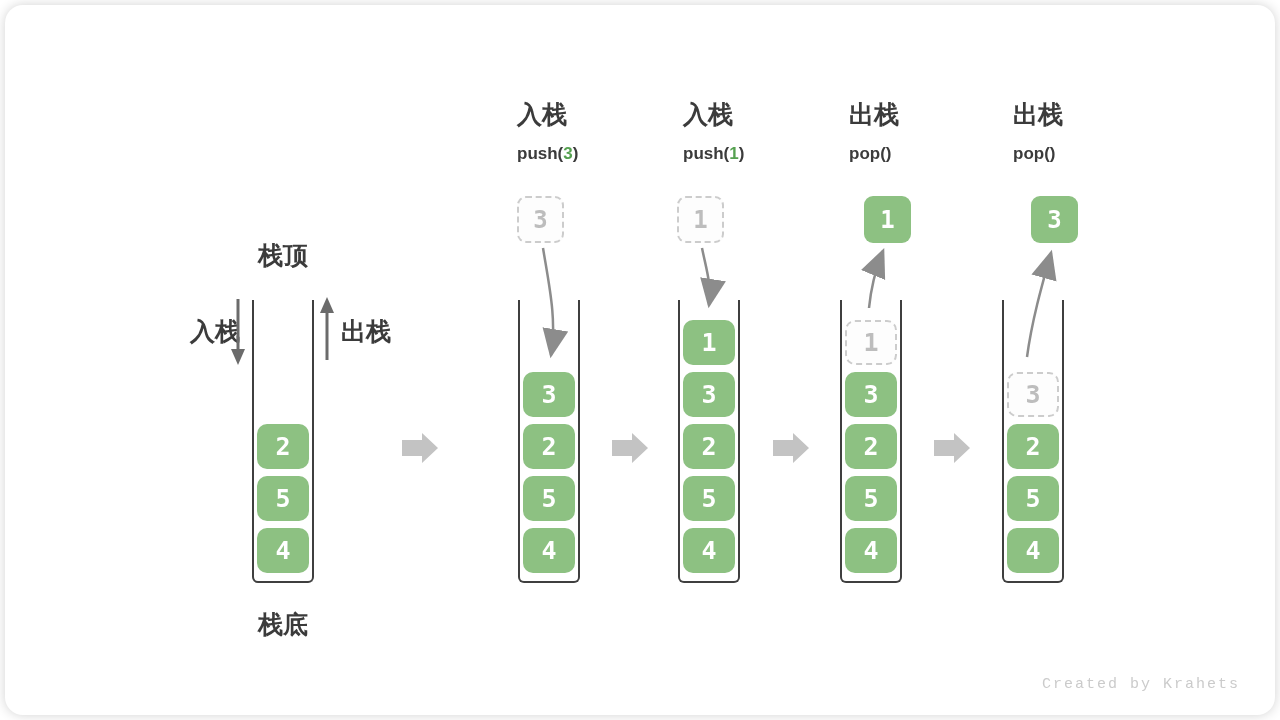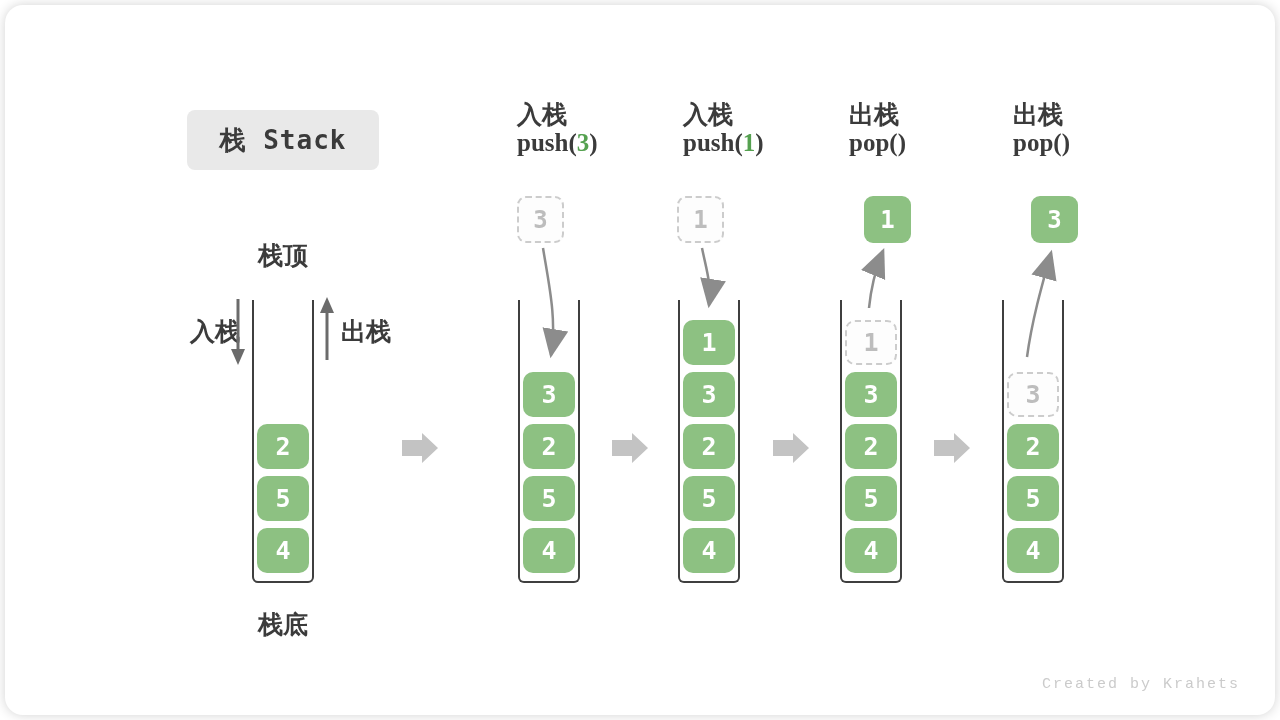--- a/index.html
+++ b/index.html
@@ -25,22 +25,22 @@
   .title-box{position:absolute;left:187px;top:110px;width:192px;height:60px;
     background:var(--title-bg);border-radius:8px;display:flex;align-items:center;justify-content:center;}
   .title-text{font-family:"DejaVu Sans Mono","DejaVu Sans",monospace;font-weight:700;
     font-size:26px;color:var(--text-dark);letter-spacing:1px;}
 
   .cn-label{position:absolute;font-size:25px;font-weight:700;color:var(--text-dark);
     line-height:28px;white-space:nowrap;}
 
   .op-block{position:absolute;top:101px;}
   .op-cn{font-size:25px;font-weight:700;color:var(--text-dark);line-height:28px;}
-  .op-code{font-family:Liberation Serif, serif;font-size:25px;font-weight:600;
-    color:var(--text-dark);line-height:28px;white-space:nowrap;}
+  .op-code{font-family:Liberation Sans, sans-serif;font-size:17px;font-weight:600;
+    color:var(--text-dark);margin-top:11px;line-height:28px;white-space:nowrap;}
   .code-arg{color:var(--code-green);font-weight:700;}
 
   .tube{position:absolute;top:300px;width:62px;height:283px;
     border-left:2px solid var(--tube-border);border-right:2px solid var(--tube-border);
     border-bottom:2px solid var(--tube-border);border-radius:0 0 6px 6px;background:#ffffff;}
 
   .cell{position:absolute;width:52px;height:45px;border-radius:10px;
     background:var(--item-green);color:#ffffff;display:flex;align-items:center;justify-content:center;
     font-family:"DejaVu Sans Mono",monospace;font-size:25px;font-weight:700;}
   .cell.ghost{background:#fdfdfd;border:2px dashed var(--ghost-border);color:var(--ghost-text);}
@@ -65,23 +65,20 @@
   .mkhead{fill:var(--arrow-gray);}
   .block-arrow{fill:var(--block-arrow-gray);}
 </style>
 </head>
 <body>
 
 <div class="card"></div>
 
 <div class="stage">
 
-  <div class="title-box">
-    <span class="title-text">栈 Stack</span>
-  </div>
 
   <div class="cn-label" style="left:258px;top:242px;text-align:right;">栈顶</div>
   <div class="cn-label" style="left:258px;top:611px;">栈底</div>
   <div class="cn-label" style="left:190px;top:318px;">入栈</div>
   <div class="cn-label" style="left:341px;top:318px;">出栈</div>
 
   <div class="op-block" style="left:517px;">
     <div class="op-cn">入栈</div>
     <div class="op-code"><span>push(</span><span class="code-arg">3</span><span>)</span></div>
   </div>

